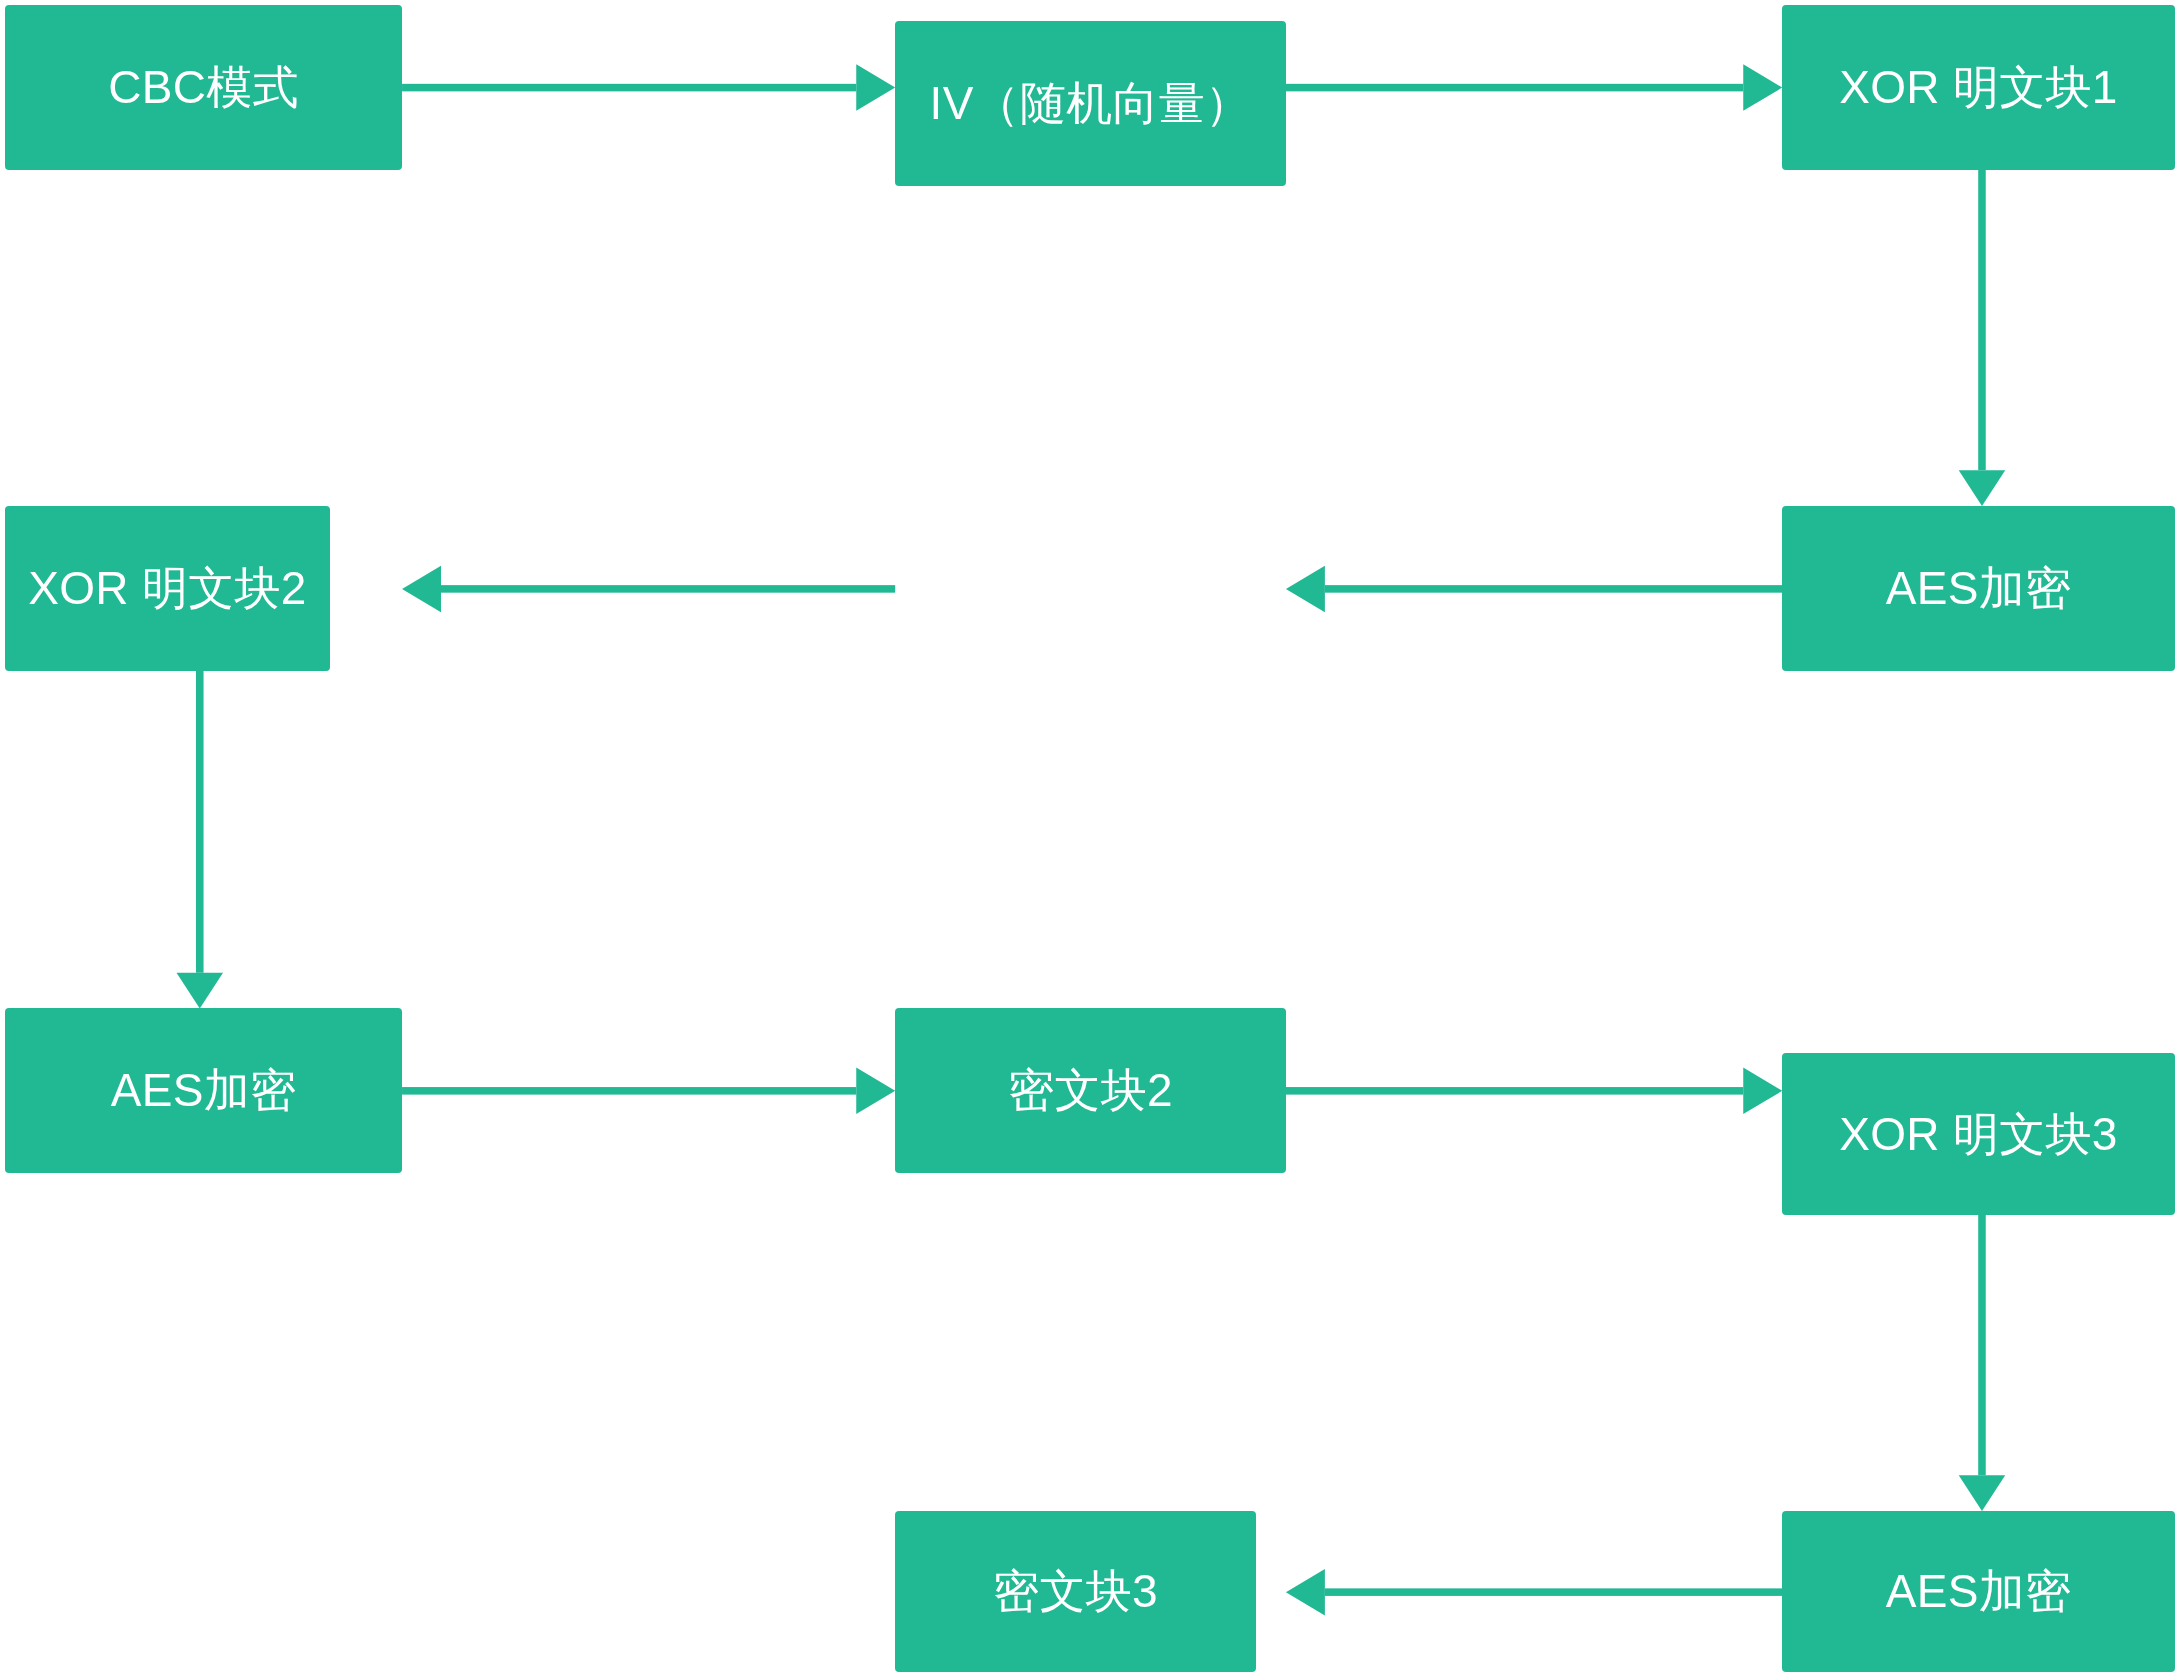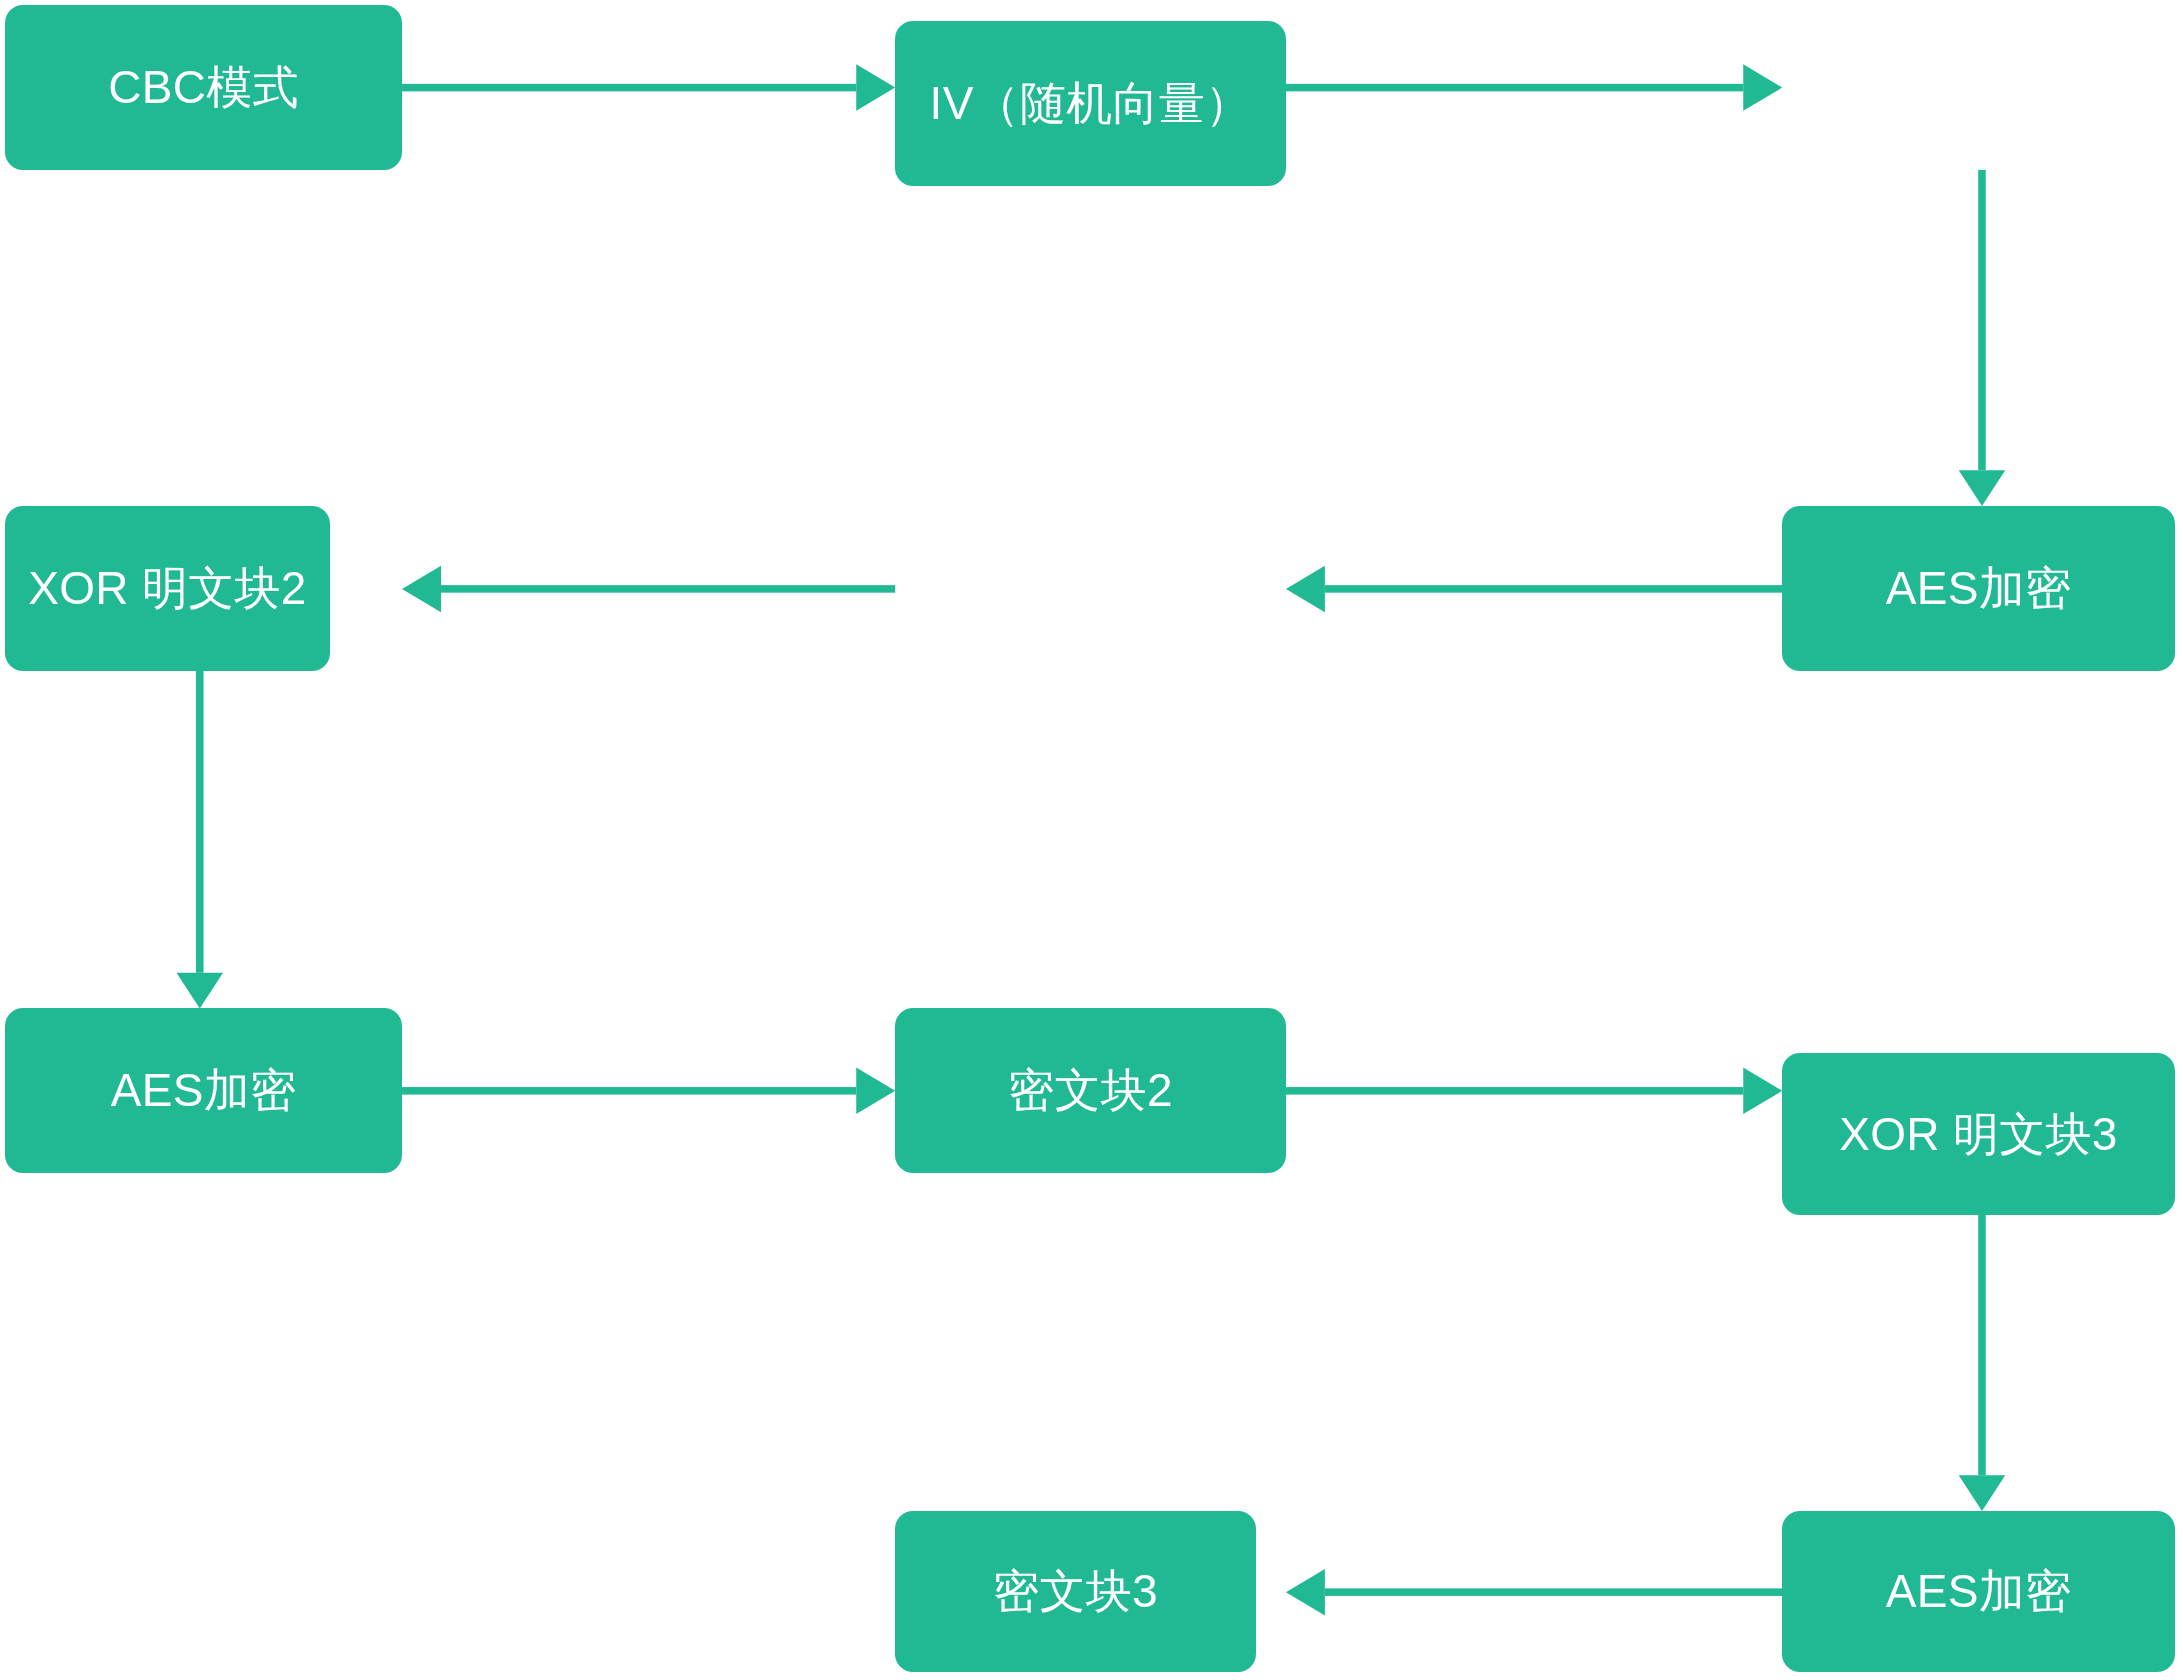--- a/index.html
+++ b/index.html
@@ -22,21 +22,21 @@
     left: 0;
     top: 0;
     width: 2183px;
     height: 1681px;
     pointer-events: none;
   }
   .node {
     position: absolute;
     box-sizing: border-box;
     background: #21b894;
-    border-radius: 18px;
+    border-radius: 4px;
     display: flex;
     align-items: center;
     justify-content: center;
     color: #ffffff;
     font-size: 46px;
     font-weight: 400;
     line-height: 1.1;
     letter-spacing: 0.3px;
     text-align: center;
     white-space: nowrap;
@@ -105,20 +105,23 @@
   </svg>
 
   <div class="node" style="left:5px; top:5px; width:397px; height:165px;">
     <span class="node-label">CBC模式</span>
   </div>
 
   <div class="node" style="left:895px; top:5px; width:391px; height:165px;margin-top:16px;">
     <span class="node-label">IV（随机向量）</span>
   </div>
 
+  <div class="node" style="left:1782px; top:5px; width:393px; height:165px;">
+    <span class="node-label">XOR 明文块1</span>
+  </div>
 
   <div class="node" style="left:5px; top:506px; width:325px; height:165px;">
     <span class="node-label">XOR 明文块2</span>
   </div>
 
 
   <div class="node" style="left:1782px; top:506px; width:393px; height:165px;">
     <span class="node-label">AES加密</span>
   </div>
 

